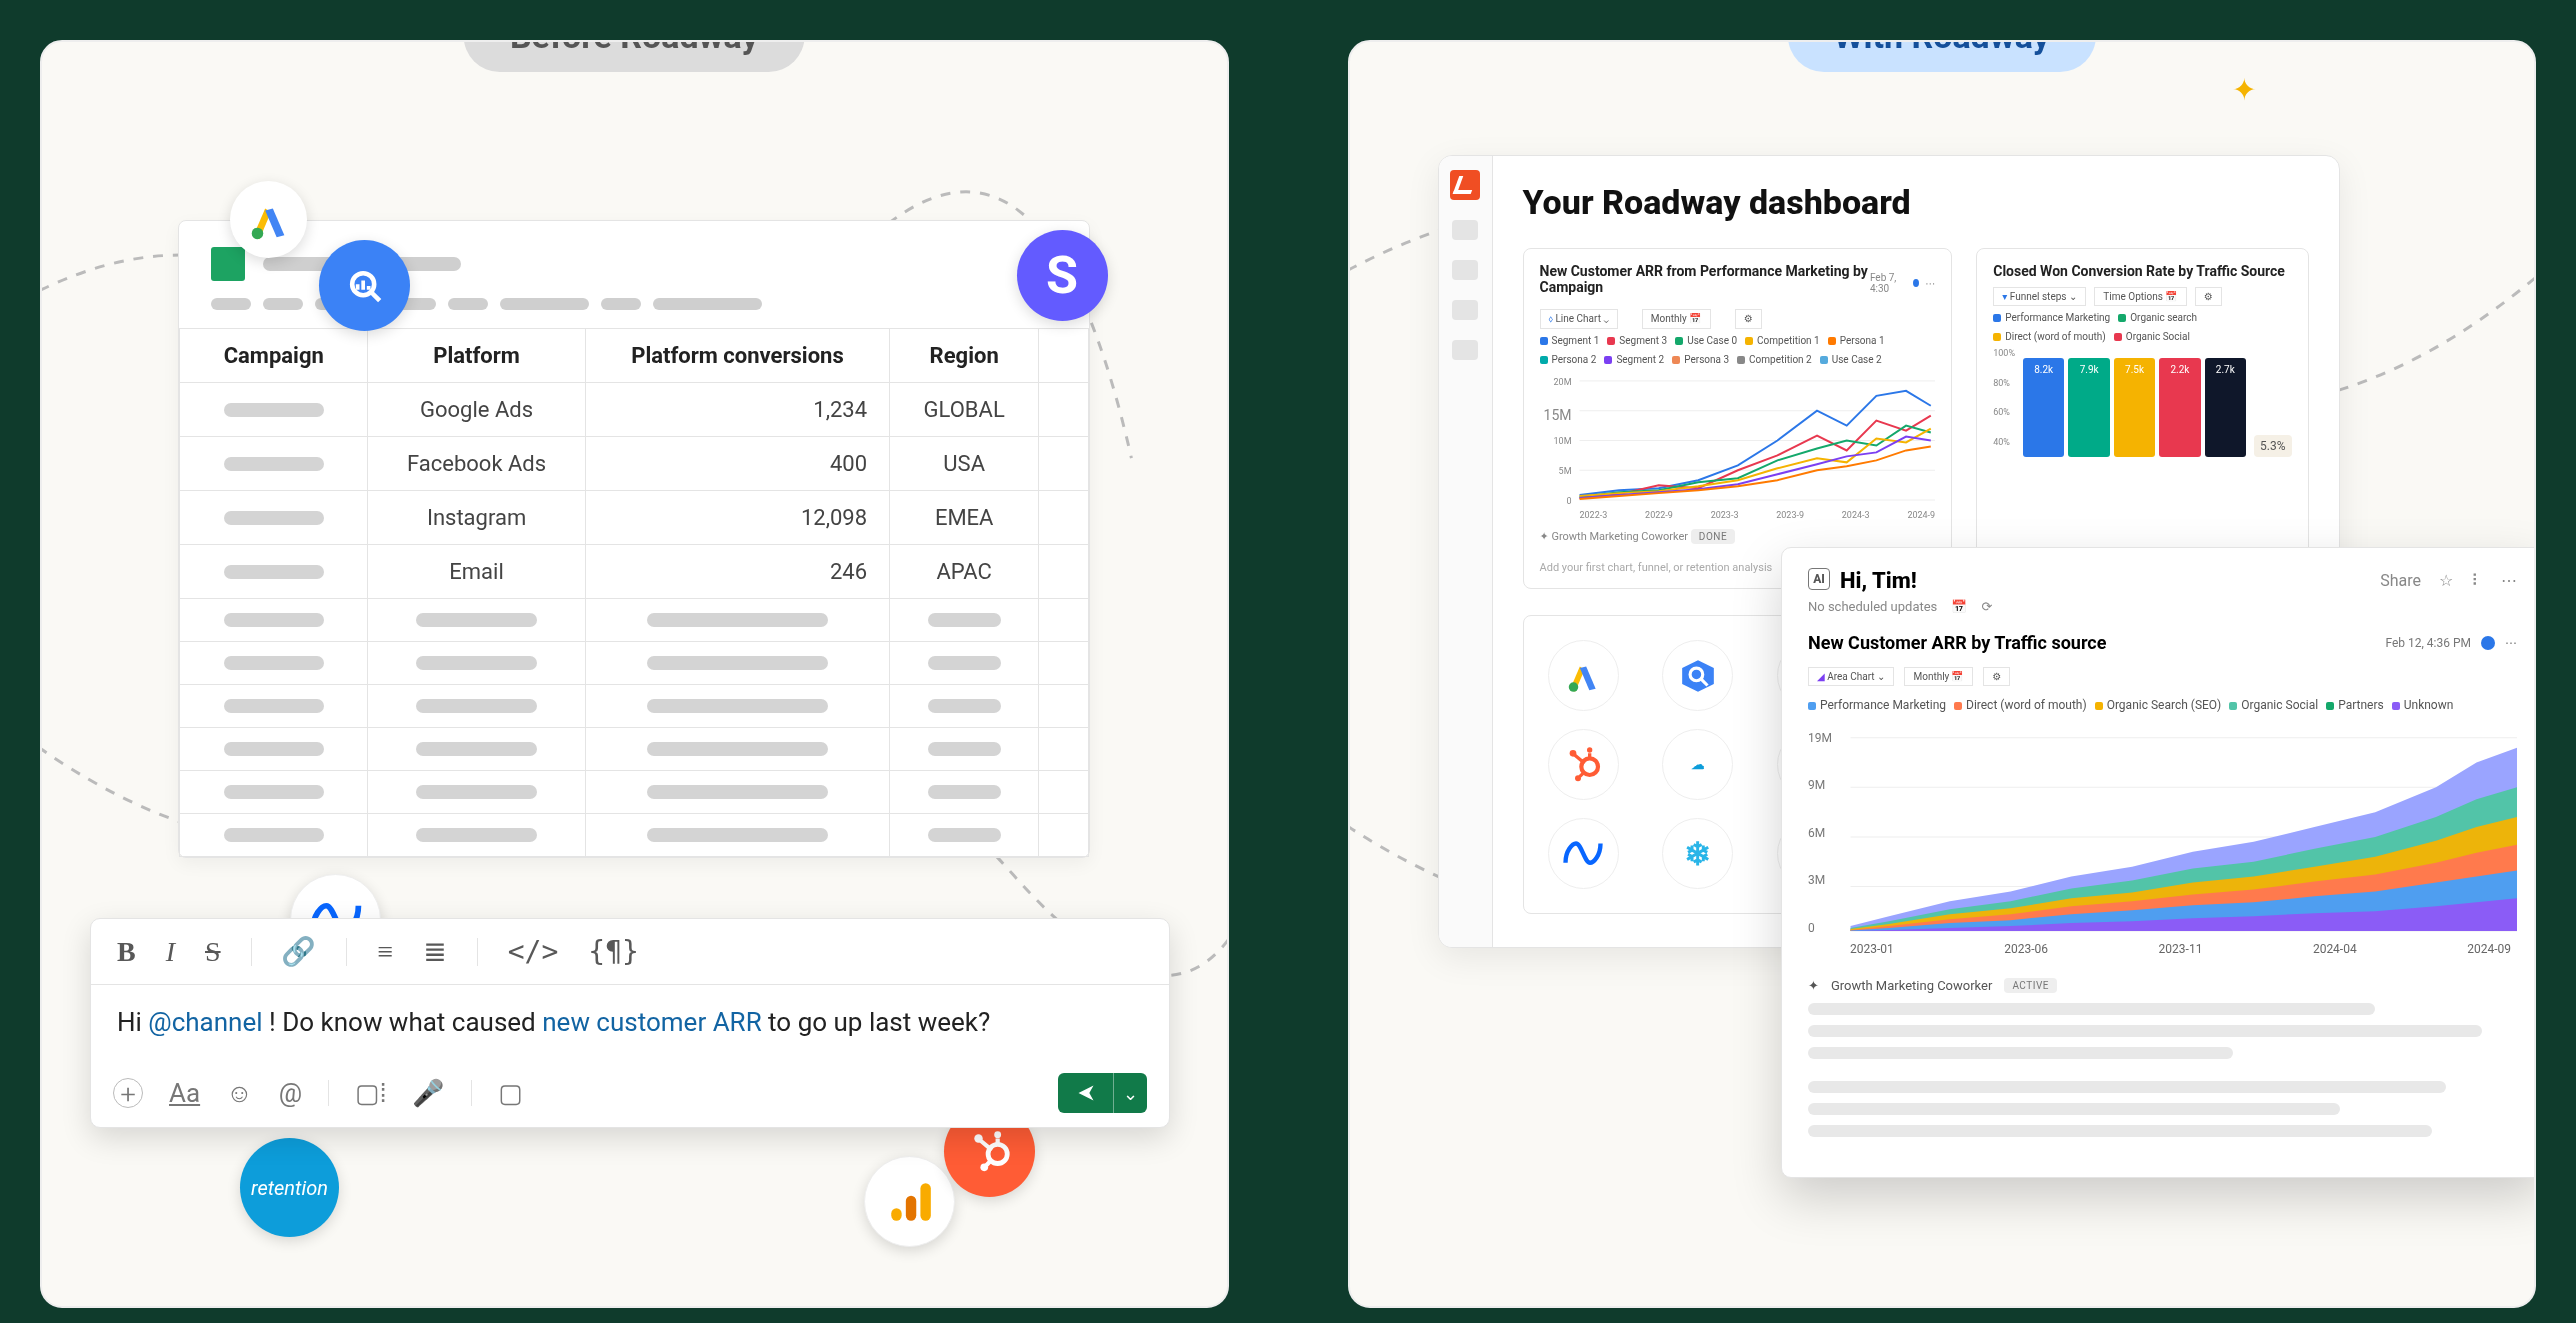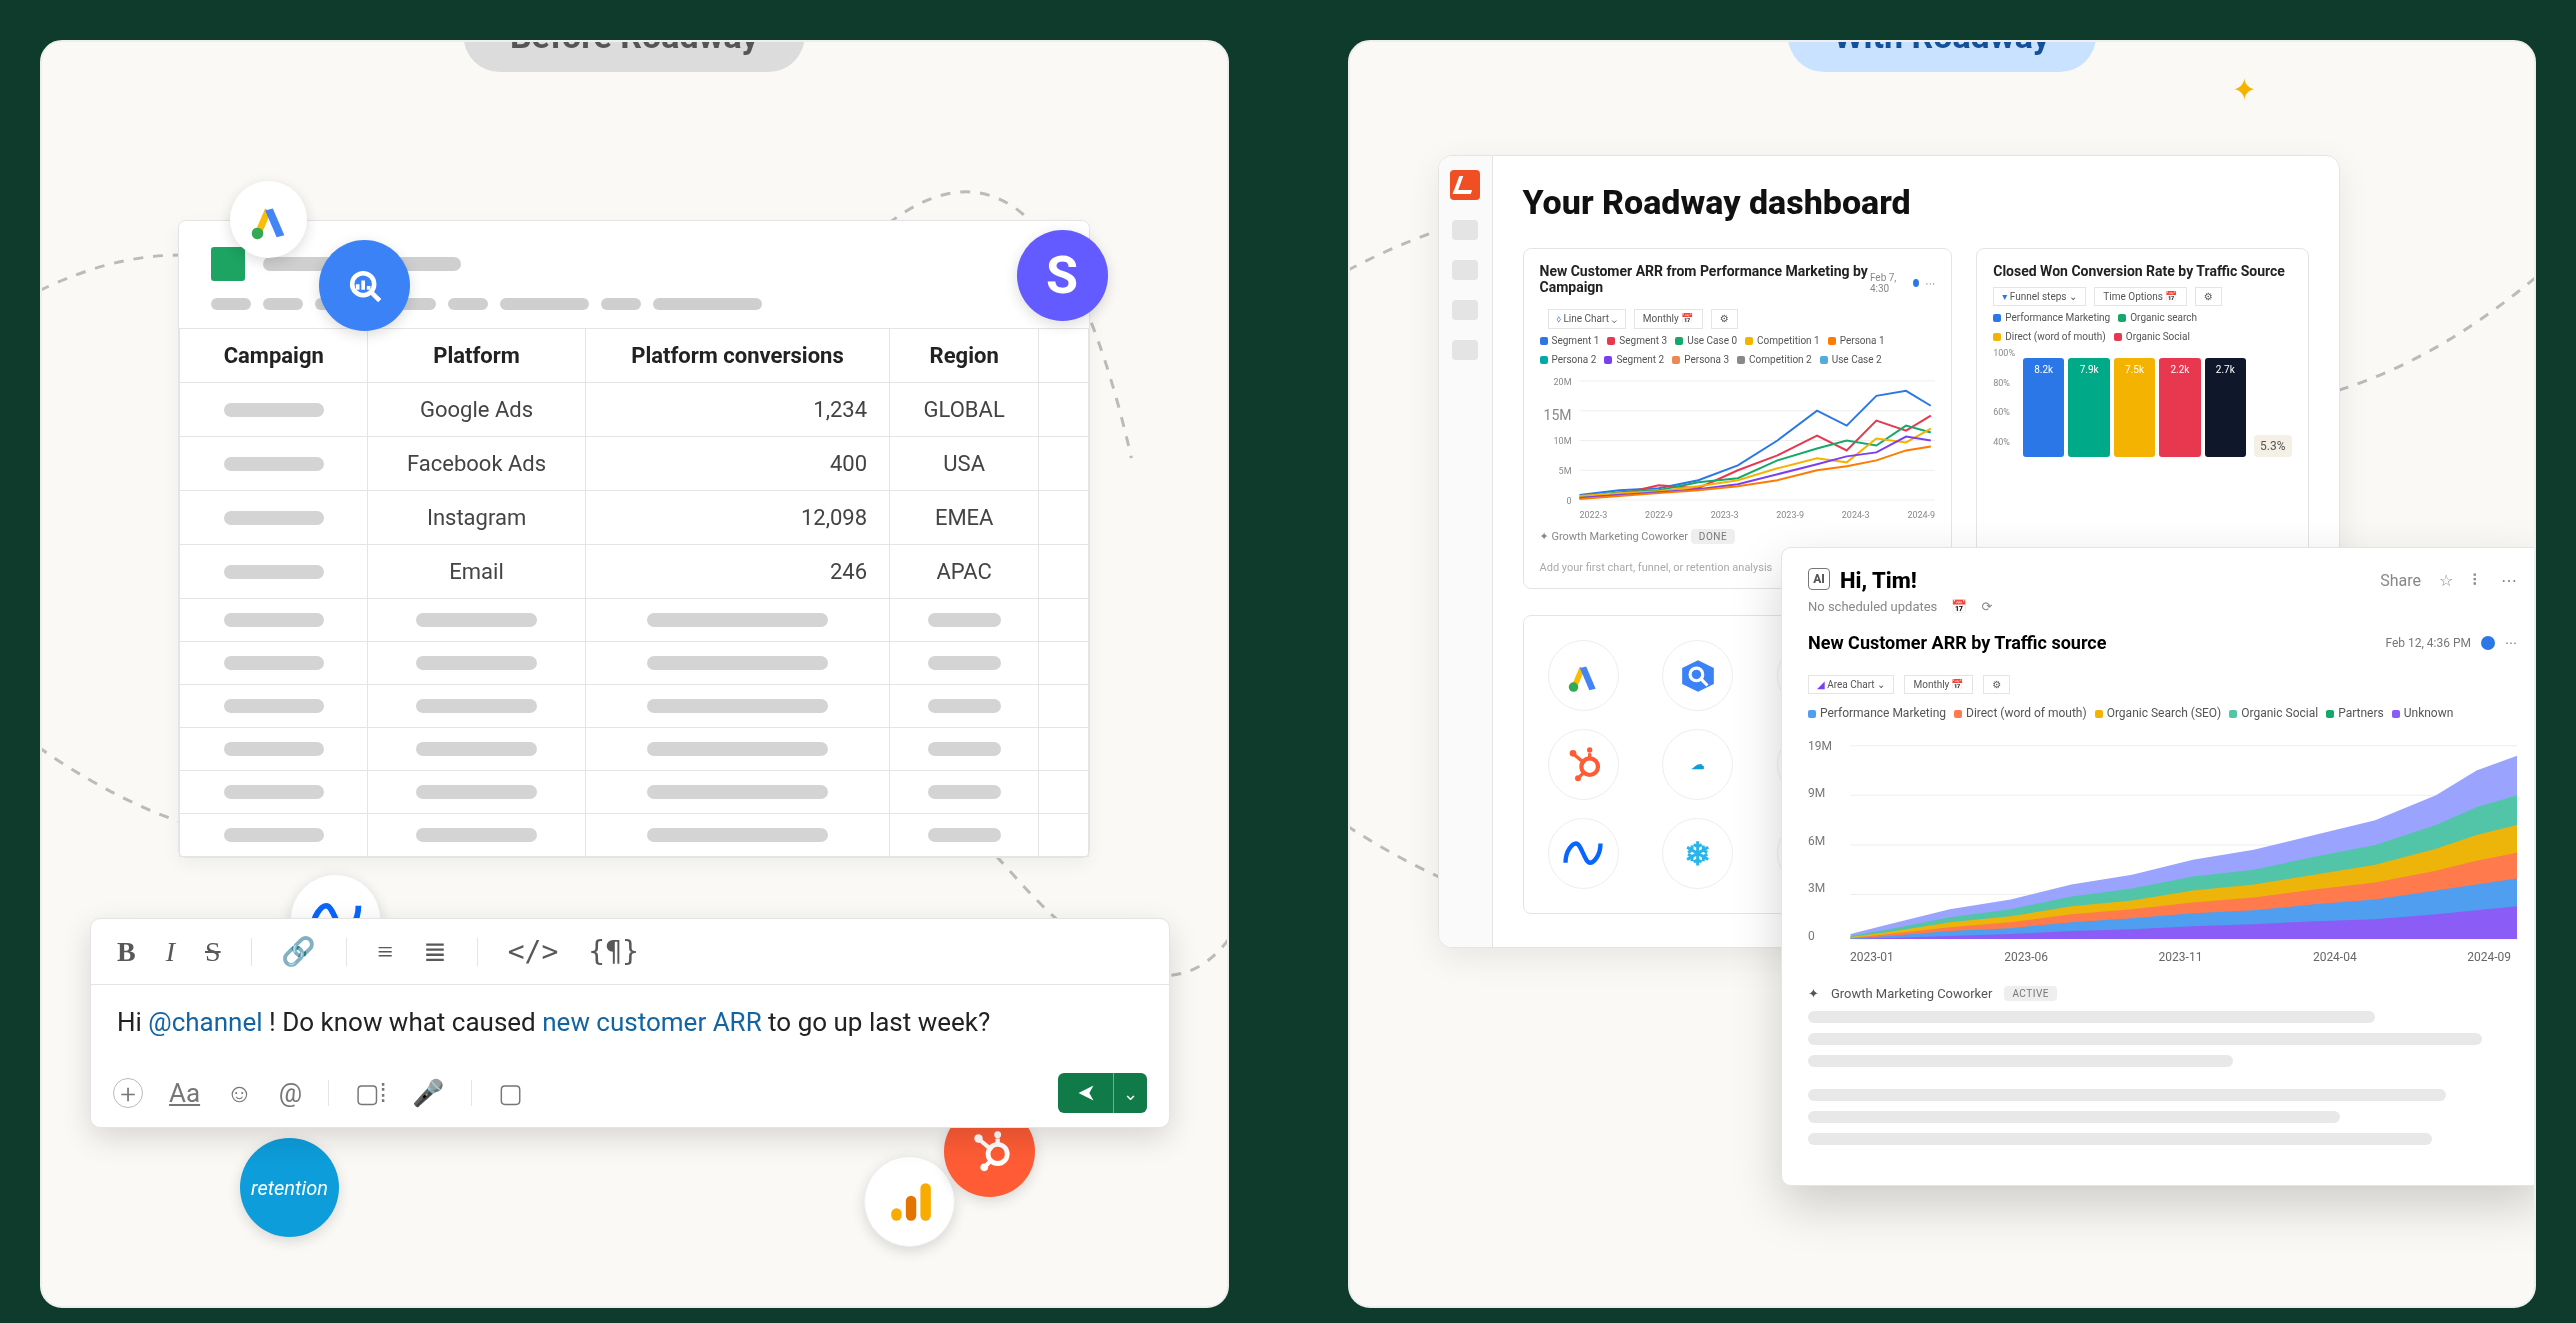--- a/index.html
+++ b/index.html
@@ -71,21 +71,21 @@
   .integrations{width:376px;margin-top:26px}
   .int-grid{display:grid;grid-template-columns:repeat(3,1fr);gap:18px;padding:10px 8px}
   .int-grid .chip{width:71px;height:71px;border-radius:50%;background:#fff;border:1px solid #eee;display:flex;align-items:center;justify-content:center;font-size:34px;font-weight:700}
   
   .popup{position:absolute;right:-10px;top:505px;width:763px;background:#fff;border:1px solid var(--line);border-radius:10px;box-shadow:0 20px 50px rgba(0,0,0,.18);z-index:40;padding:20px 26px 30px}
   .popup-head{display:flex;justify-content:space-between;align-items:center;margin-bottom:6px}
   .popup-head h3{font-size:22px;font-weight:800;margin:0;display:flex;gap:10px;align-items:flex-start}
   .ai-badge{width:22px;height:22px;border:1.5px solid #777;border-radius:4px;font-size:12px;display:flex;align-items:center;justify-content:center;color:#555}
   .popup-icons{display:flex;gap:18px;color:#888;font-size:16px;align-items:center}
   .popup-sub{font-size:13px;color:#888;display:flex;align-items:center;gap:14px;margin-bottom:18px}
-  .popup-card-title{font-size:18px;font-weight:700;margin-bottom:22px;display:flex;justify-content:space-between;align-items:center}
+  .popup-card-title{font-size:18px;font-weight:700;margin-bottom:14px;display:flex;justify-content:space-between;align-items:center}
   .popup-card-title .meta{font-size:12px;color:#777;display:flex;align-items:center;gap:10px;font-weight:400}
   .blue-dot{width:14px;height:14px;border-radius:50%;background:#2b77e8}
   .popup-controls{display:flex;gap:10px;margin-bottom:12px}
   .area-chart{height:218px;position:relative;margin-top:4px}
   .area-chart svg{position:absolute;inset:0;width:100%;height:100%}
   .y-tick{position:absolute;left:0;font-size:12px;color:#777;transform:translateY(-50%)}
   .x-axis{display:flex;justify-content:space-between;font-size:12px;color:#666;margin-top:6px;padding:0 6px 0 42px}
   .popup-foot{display:flex;align-items:center;gap:12px;font-size:13px;color:#555;margin-top:22px}
   .tag{font-size:10px;background:#eee;color:#777;padding:2px 8px;border-radius:4px;letter-spacing:0.5px}
   .ghost-block{height:12px;border-radius:6px;background:#e8e8e8;margin:10px 0}
@@ -355,21 +355,21 @@
 
           <div class="card" style="width:436px">
             <div class="card-head">
               <div class="card-title">New Customer ARR from Performance Marketing by Campaign</div>
               <div style="font-size:10px;color:#888;display:flex;gap:6px;align-items:center">
                   <span>Feb 7, 4:30</span>
                   <span class="blue-dot" style="width:8px;height:8px"></span>
                   <span>⋯</span>
                 </div>
             </div>
-            <div style="display:flex;gap:8px;margin:6px 8px">
+            <div style="display:flex;gap:24px;margin:6px 0">
               <div class="pill"><span style="color:#2b77e8">⬨</span> <span>Line Chart</span> ⌄</div>
               <div class="pill"><span>Monthly</span> 📅</div>
               <div class="pill">⚙</div>
             </div>
             <div class="legend" id="legend1">
                 <span style="--c: #2b77e8;">Segment 1</span>
                 <span style="--c: #e8384f;">Segment 3</span>
                 <span style="--c: #14a86b;">Use Case 0</span>
                 <span style="--c: #f5b301;">Competition 1</span>
                 <span style="--c: #ff7a00;">Persona 1</span>

